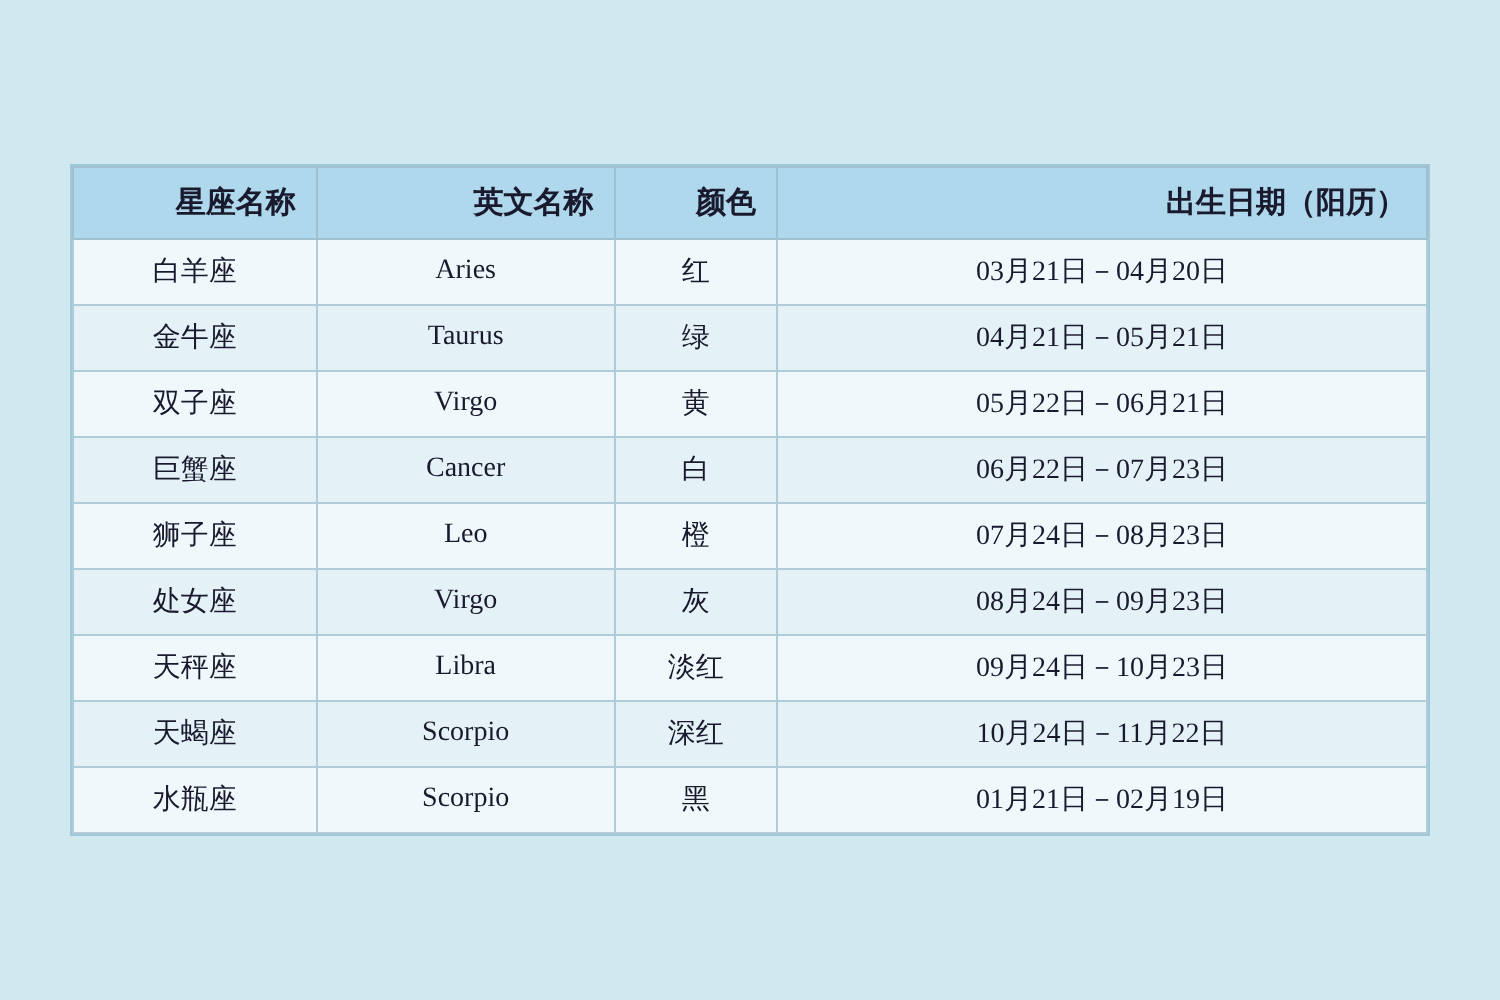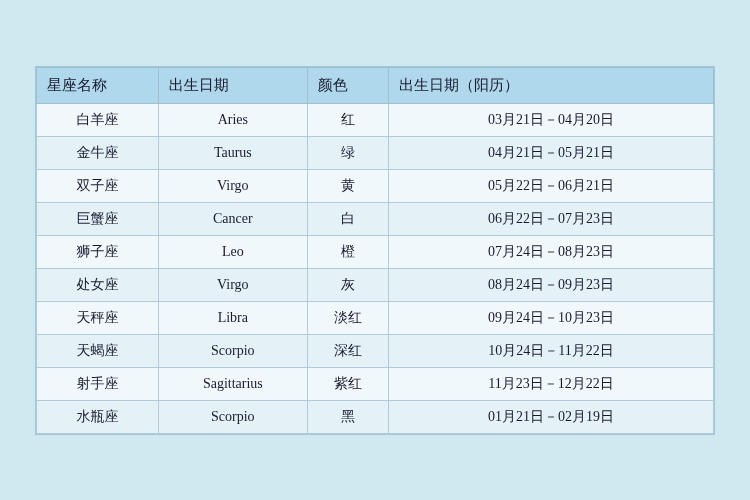--- a/index.html
+++ b/index.html
@@ -29,23 +29,23 @@
       border-collapse: collapse;
     }
 
     thead tr {
       background-color: #b0d8ec;
     }
 
     thead th {
       border: 1px solid #a0c0d0;
       padding: 8px 10px;
-      text-align: left;
+      text-align: right;
       font-size: 15px;
-      font-weight: normal;
+      font-weight: bold;
       color: #1a1a2e;
     }
 
     tbody tr {
       background-color: #f0f8fc;
       margin-top: 32px;
     }
 
     tbody tr:nth-child(even) {
       background-color: #e4f2f8;
@@ -65,21 +65,21 @@
     .col-date { width: 48%; }
   </style>
 </head>
 <body>
 
 <div class="table-container">
   <table>
     <thead>
       <tr>
         <th class="col-cn">星座名称</th>
-        <th class="col-en">出生日期</th>
+        <th class="col-en">英文名称</th>
         <th class="col-color">颜色</th>
         <th class="col-date">出生日期（阳历）</th>
       </tr>
     </thead>
     <tbody id="table-body">
     <tr>
           <td>白羊座</td>
           <td>Aries</td>
           <td>红</td>
           <td>03月21日－04月20日</td>
@@ -120,26 +120,20 @@
           <td>淡红</td>
           <td>09月24日－10月23日</td>
         </tr>
         <tr>
           <td>天蝎座</td>
           <td>Scorpio</td>
           <td>深红</td>
           <td>10月24日－11月22日</td>
         </tr>
         <tr>
-          <td>射手座</td>
-          <td>Sagittarius</td>
-          <td>紫红</td>
-          <td>11月23日－12月22日</td>
-        </tr>
-        <tr>
           <td>水瓶座</td>
           <td>Scorpio</td>
           <td>黑</td>
           <td>01月21日－02月19日</td>
         </tr>
       </tbody>
   </table>
 </div>
 
 </body></html>

